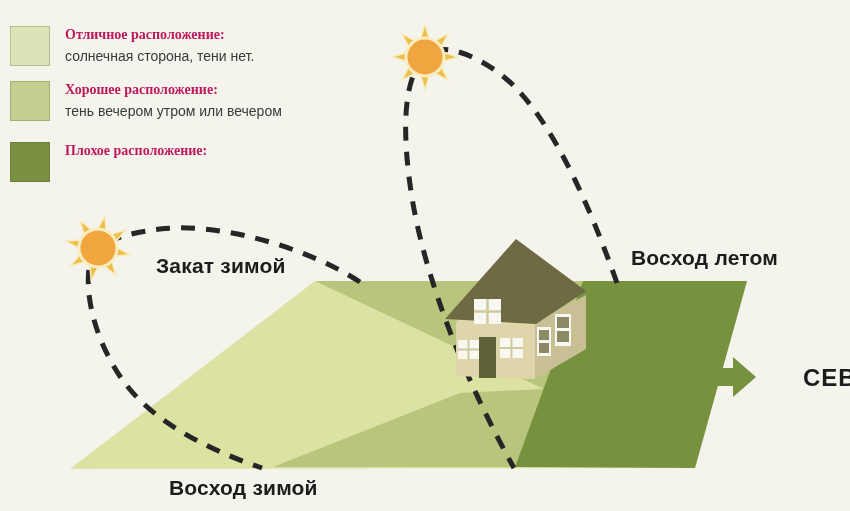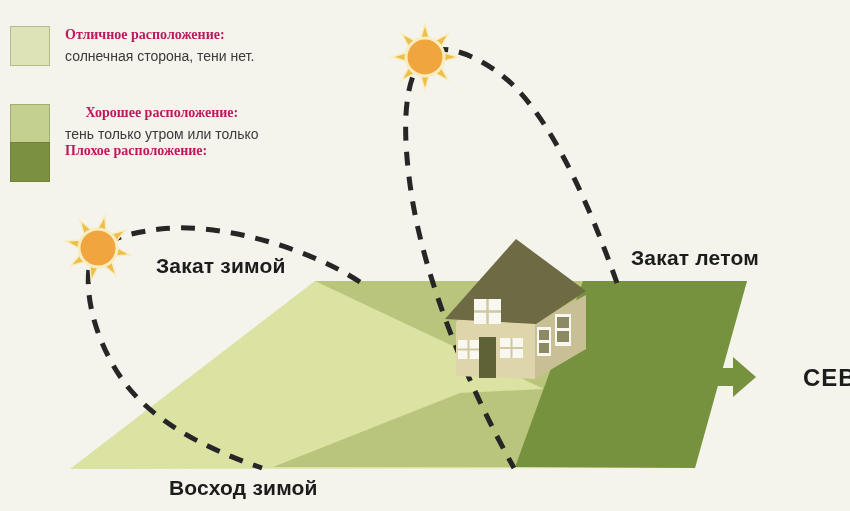--- a/index.html
+++ b/index.html
@@ -96,33 +96,33 @@
   </svg>
 
   <div class="legend">
     <div class="legend-row" style="top:24px;">
       <div class="legend-swatch" style="background: rgb(221, 227, 182);"></div>
       <div>
         <div class="legend-title">Отличное расположение:</div>
         <div class="legend-desc">солнечная сторона, тени нет.</div>
       </div>
     </div>
-    <div class="legend-row" style="top:102px;text-align:center;">
+    <div class="legend-row" style="top:79px;">
       <div class="legend-swatch" style="background: rgb(195, 208, 143);"></div>
       <div>
         <div class="legend-title">Хорошее расположение:</div>
-        <div class="legend-desc">тень только утром или только</div>
+        <div class="legend-desc">тень вечером утром или вечером</div>
       </div>
     </div>
     <div class="legend-row" style="top:140px;text-align:right;">
       <div class="legend-swatch" style="background: rgb(123, 144, 64);"></div>
       <div>
         <div class="legend-title">Плохое расположение:</div>
       </div>
     </div>
   </div>
 
   <div class="lbl" style="left:156px; top:254px;">Закат зимой</div>
-  <div class="lbl" style="left:631px; top:246px;">Закат летом</div>
+  <div class="lbl" style="left:631px; top:246px;">Восход летом</div>
   <div class="lbl" style="left:169px; top:476px;">Восход зимой</div>
   <div class="lbl lbl-north" style="left:759px; top:364px;margin-left:44px;">СЕВЕР</div>
 
 </div>
 
 </body></html>

